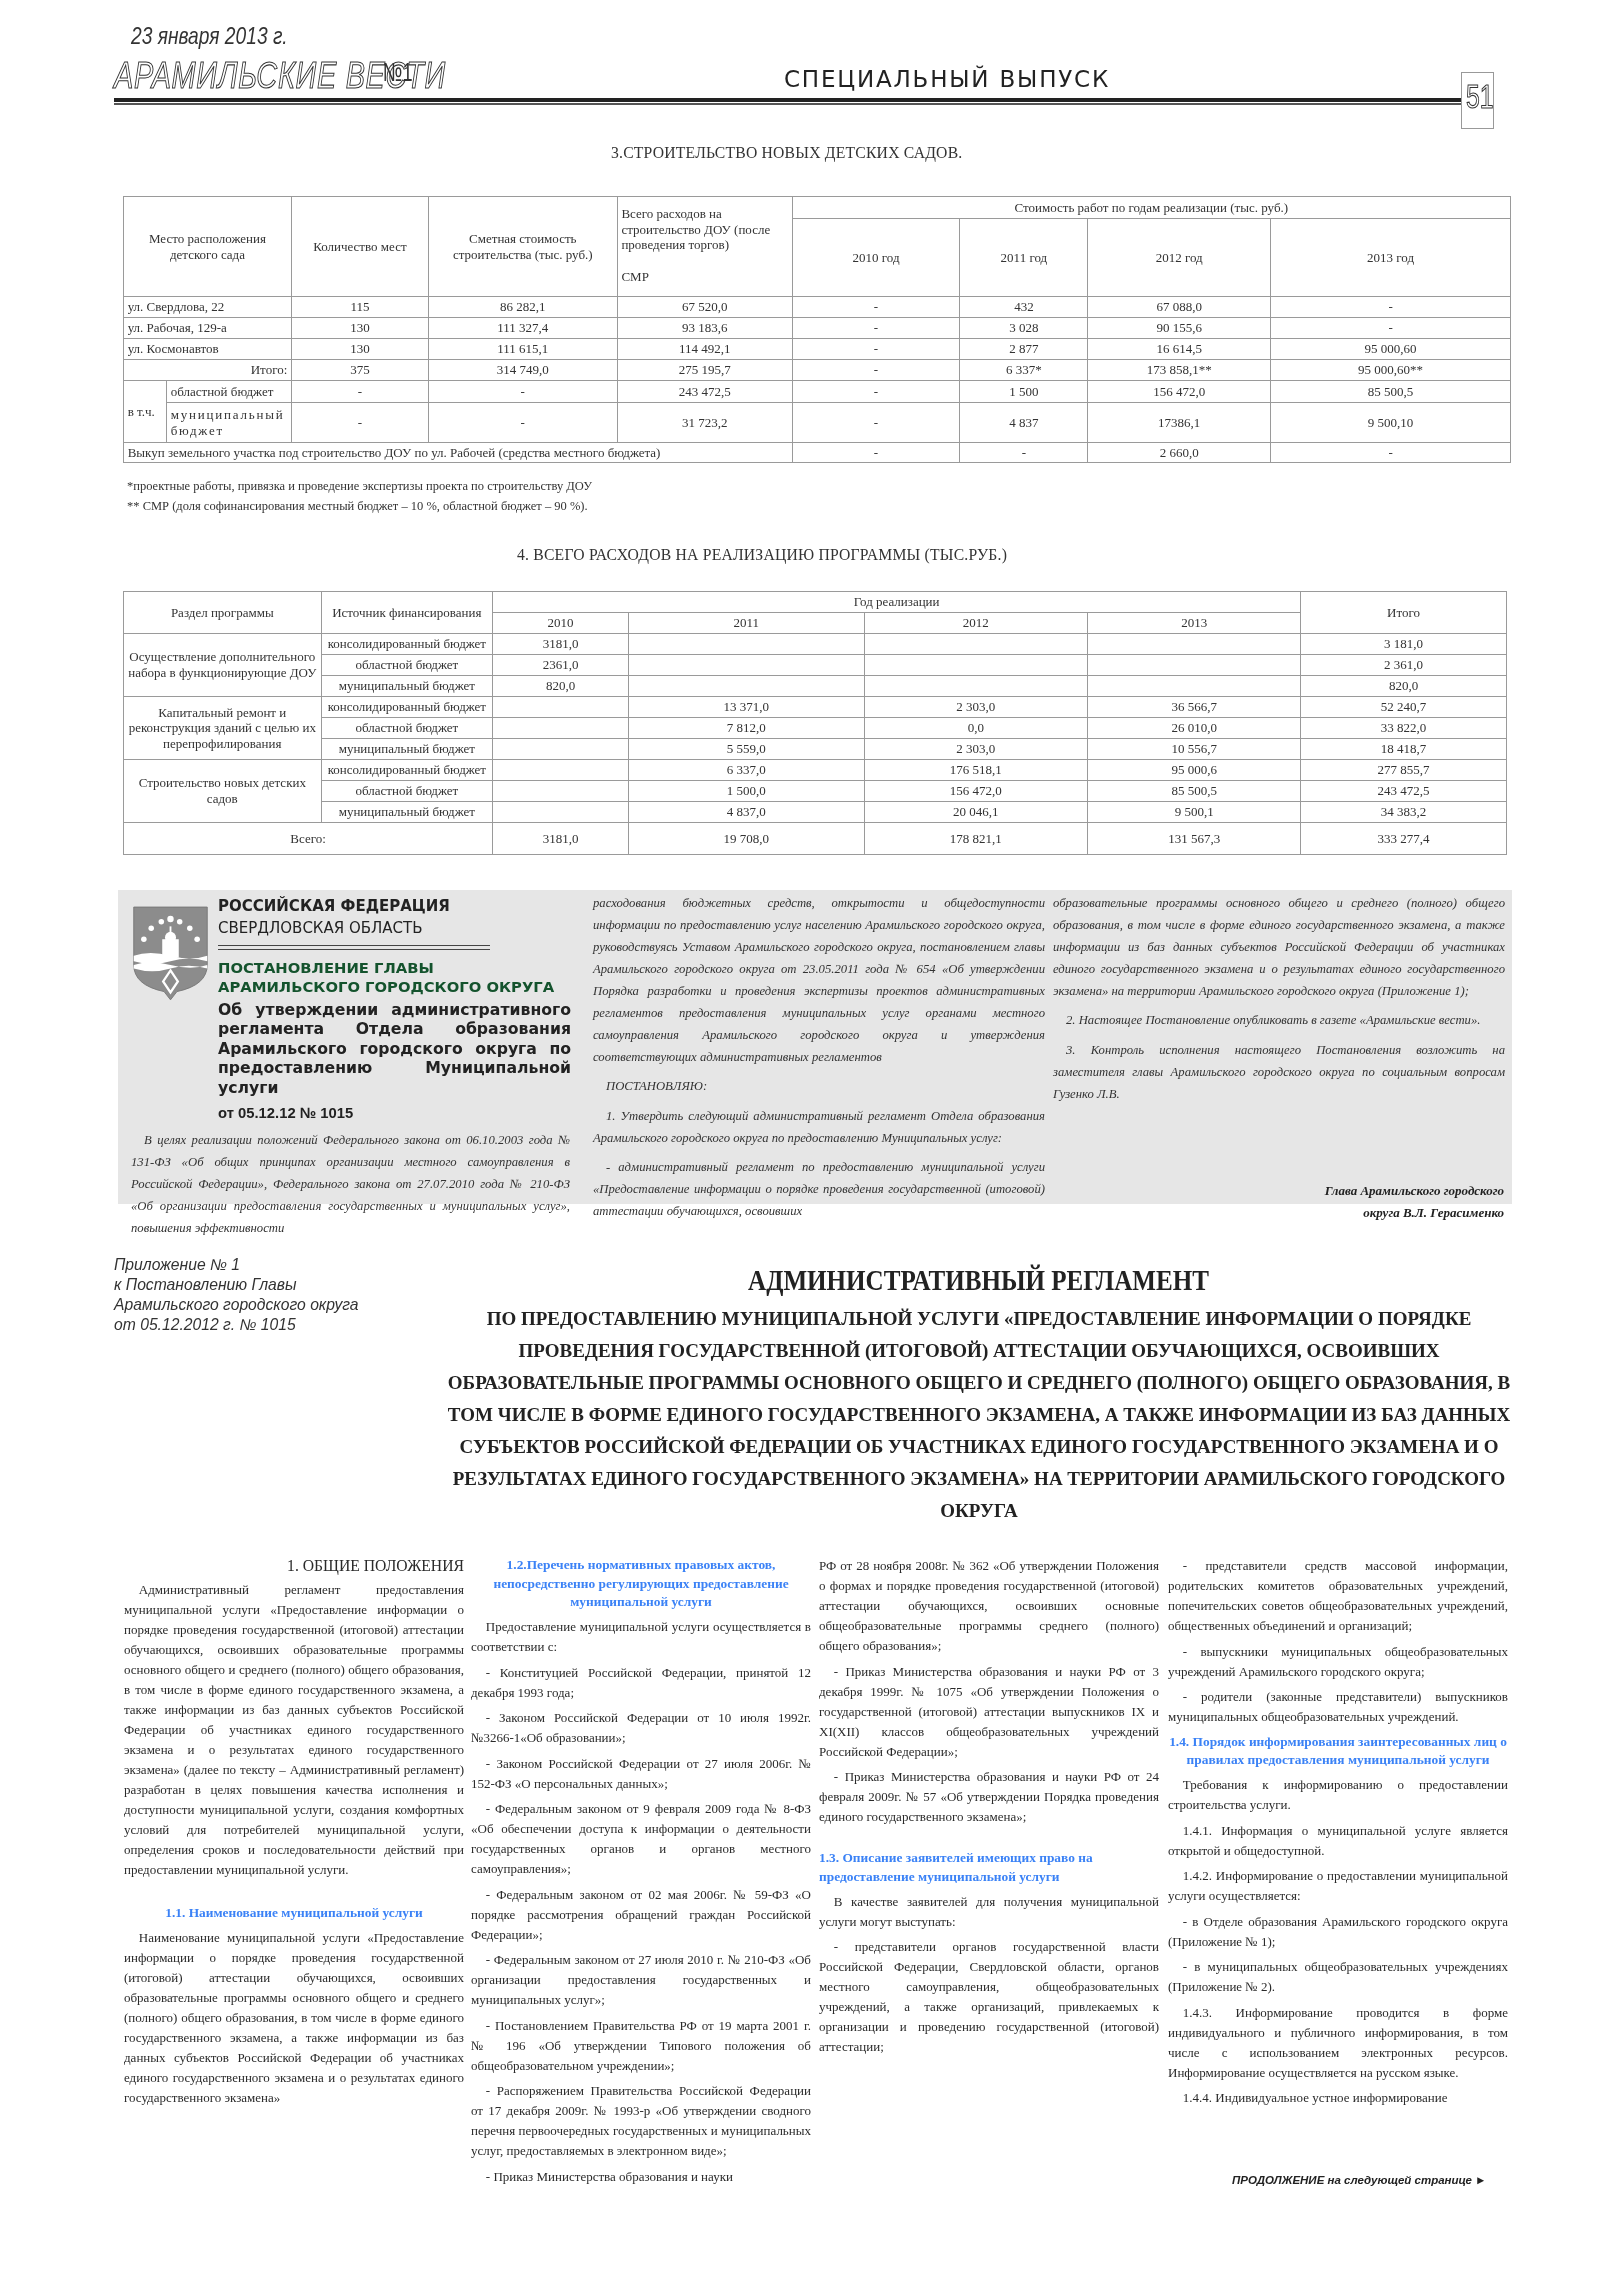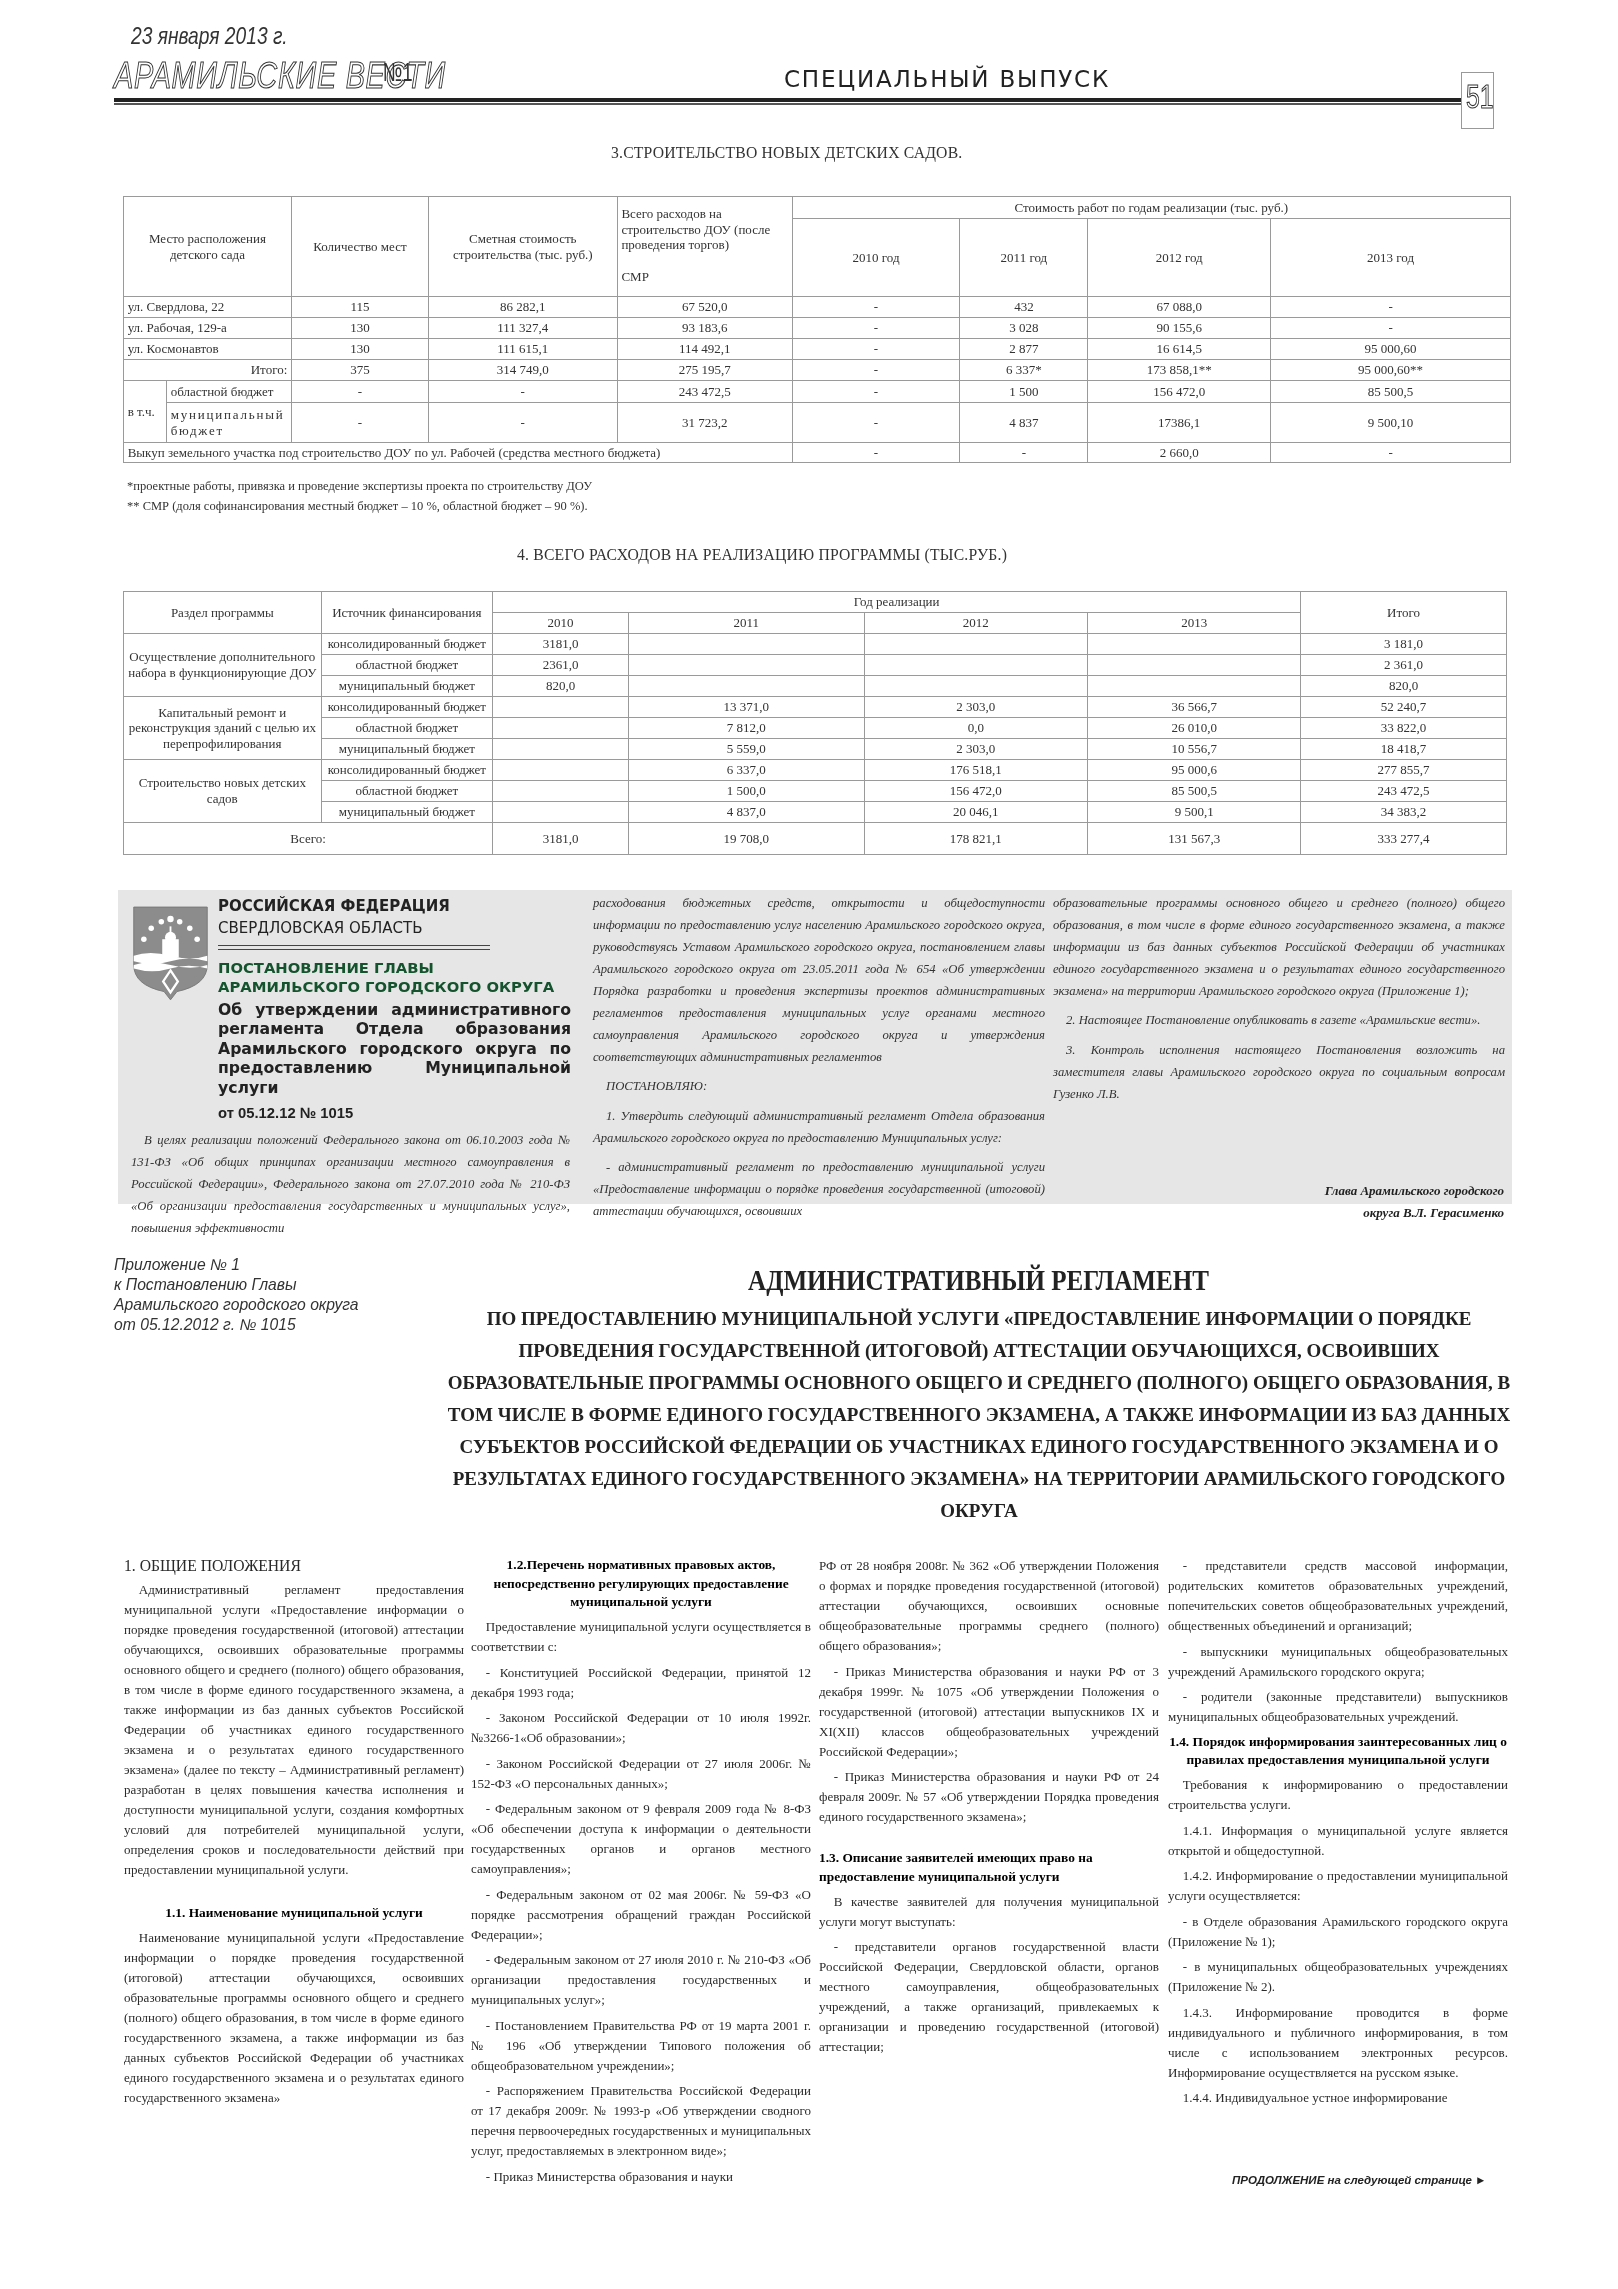--- a/index.html
+++ b/index.html
@@ -44,22 +44,22 @@
   .sign2 { top: 1202px; }
 
   
   .appendix { position: absolute; left: 114px; top: 1255px; font-family: "Liberation Sans", sans-serif; font-style: italic; font-size: 15.7px; line-height: 20px; color: #333; }
   .reg-title { position: absolute; left: 434px; top: 1264px; width: 1089px; text-align: center; font-weight: bold; font-size: 29.5px; color: #222; transform: scaleX(0.85); }
   .reg-sub { position: absolute; left: 425px; top: 1303px; width: 1108px; text-align: center; font-weight: bold; font-size: 19px; line-height: 32px; color: #222; }
 
   
   .col { position: absolute; top: 1556px; width: 340px; font-size: 13px; line-height: 20px; text-align: justify; color: #2a2a2a; hyphens: auto; }
   .col p { text-indent: 14.8px; margin-bottom: 5.5px; }
-  .col h3 { font-size: 13.4px; font-weight: bold; text-align: center; line-height: 18.5px; margin: 3.7px 0 5.5px 0; color: #000000; }
-  .col h2 { font-size: 15.7px; font-weight: normal; text-align: left; margin-bottom: 3.7px; }
+  .col h3 { font-size: 13.4px; font-weight: bold; text-align: center; line-height: 18.5px; margin: 3.7px 0 5.5px 0; color: #3b82f6; }
+  .col h2 { font-size: 15.7px; font-weight: normal; text-align: right; margin-bottom: 3.7px; }
   .col1 { left: 124px; }
   .col2 { left: 471px; }
   .col3 { left: 819px; }
   .col4 { left: 1168px; }
   .cont { position: absolute; left: 1232px; top: 2174px; font-family: "Liberation Sans", sans-serif; font-style: italic; font-weight: bold; font-size: 11.5px; color: #222; }
 </style>
 </head>
 <body>
 
 <div class="mast-date">23 января 2013 г.</div>

